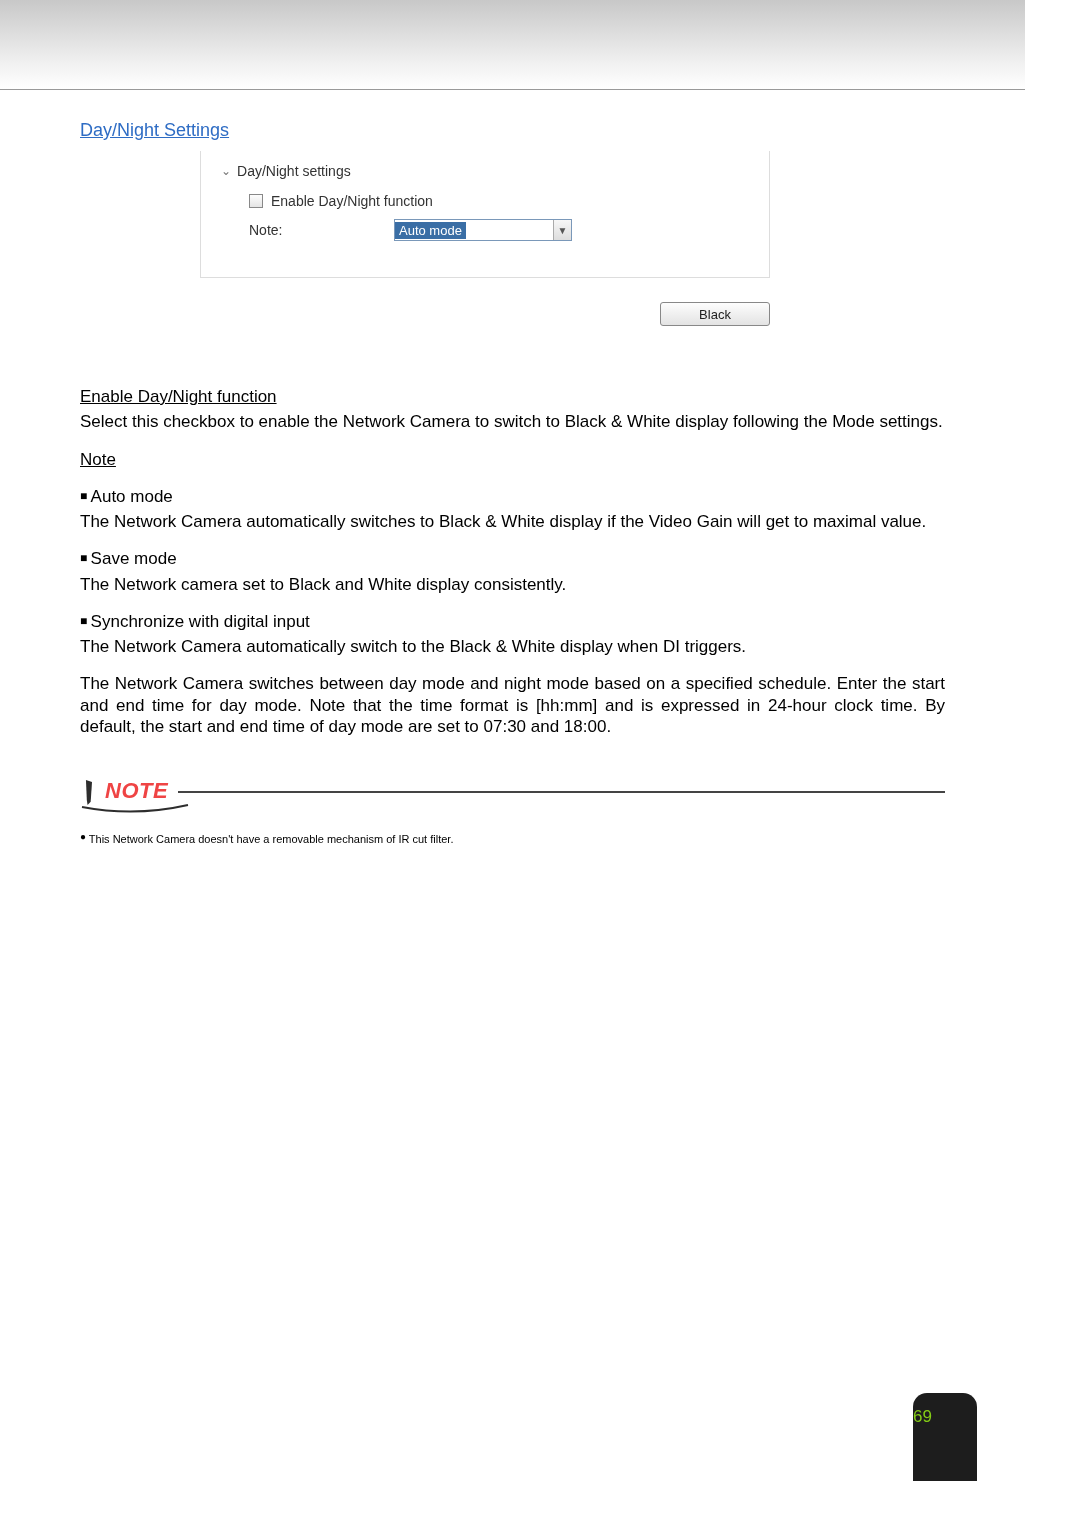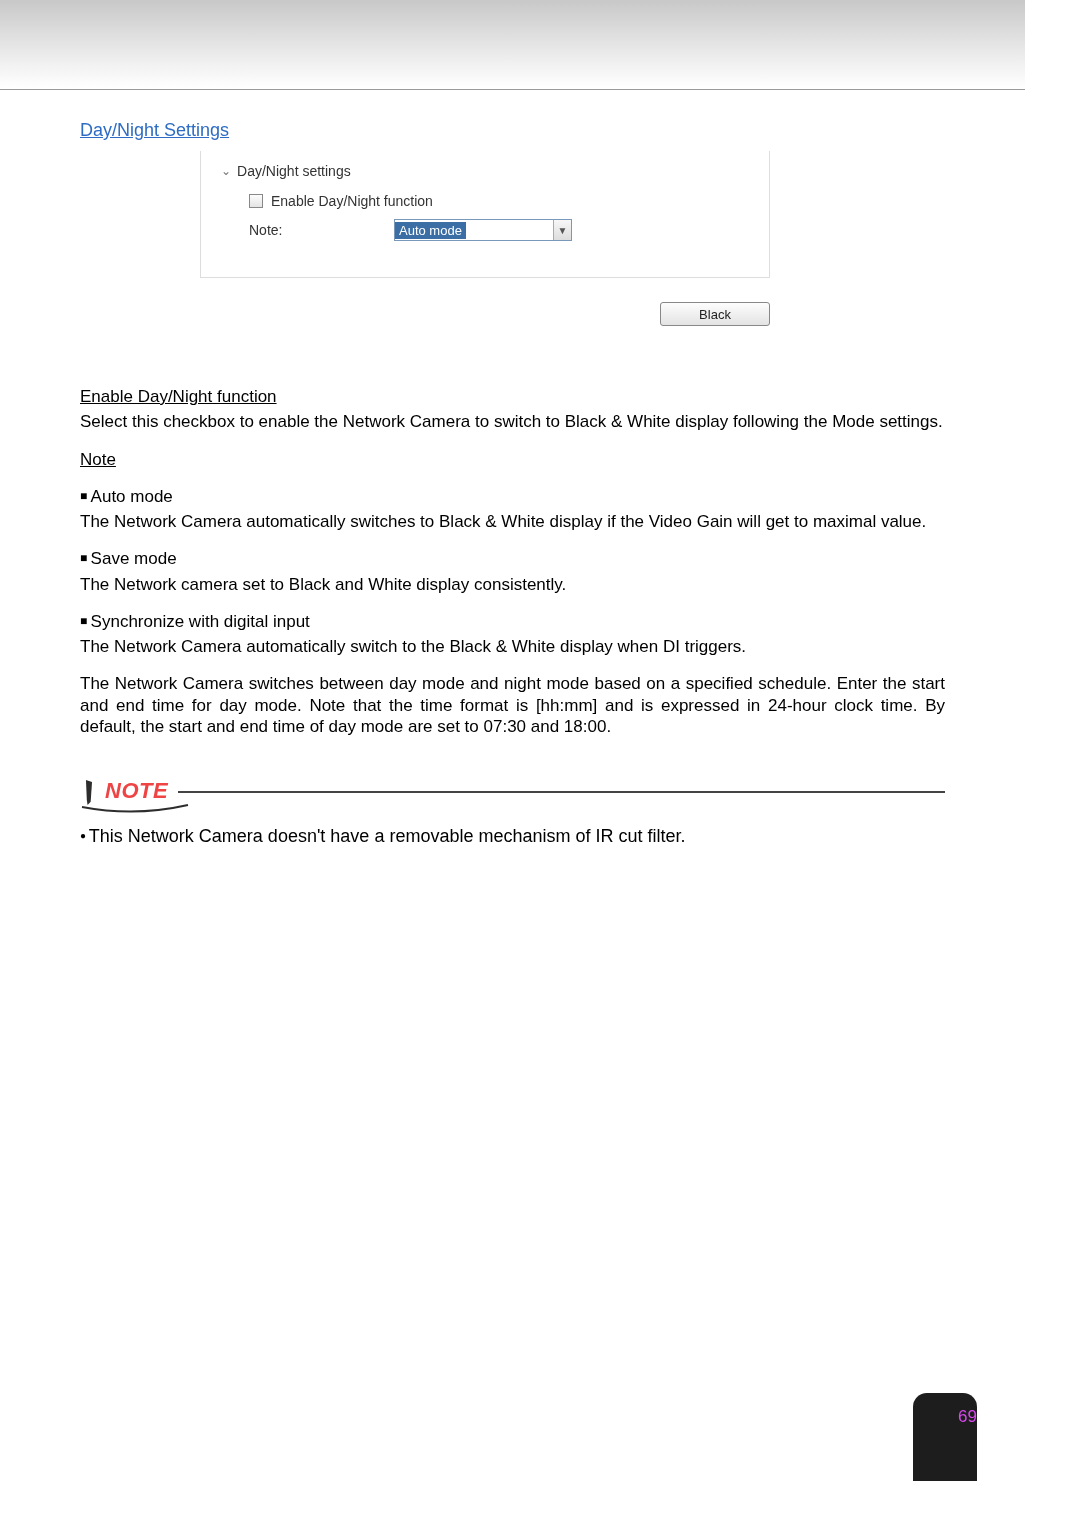--- a/index.html
+++ b/index.html
@@ -81,31 +81,31 @@
     width: 22px; height: 28px; position: relative; margin-right: 3px;
     transform: rotate(-20deg);
   }
   .note-icon svg { width: 100%; height: 100%; }
   .note-word { font-style: italic; font-weight: bold; font-size: 22px; color: #ef4444; letter-spacing: 0.5px; }
   .note-line { flex: 1; height: 1.5px; background: #444; margin-left: 10px; margin-top: 2px; }
   .note-underline {
     height: 14px; margin-top: -2px; margin-left: 0;
   }
   .note-underline svg { display: block; }
-  .note-body { font-size: 18px; margin-top: 9px; }
+  .note-body { font-size: 11px; margin-top: 16px; }
   .note-body::before { content: "● "; font-size: 10px; position: relative; top: -3px; }
   .page-tab {
     position: absolute;
     right: 48px; bottom: 34px;
     width: 64px; height: 88px;
     background: #1d1d1d;
     border-top-left-radius: 14px;
     border-top-right-radius: 14px;
-    color: #d946ef;
-    display: flex; align-items: center; justify-content: flex-end;
+    color: #84cc16;
+    display: flex; align-items: center; justify-content: flex-start;
     font-size: 17px;
     padding-bottom: 40px;
   }
 </style>
 </head>
 <body>
 
 <div class="page">
   <div class="header-gradient"></div>
 

